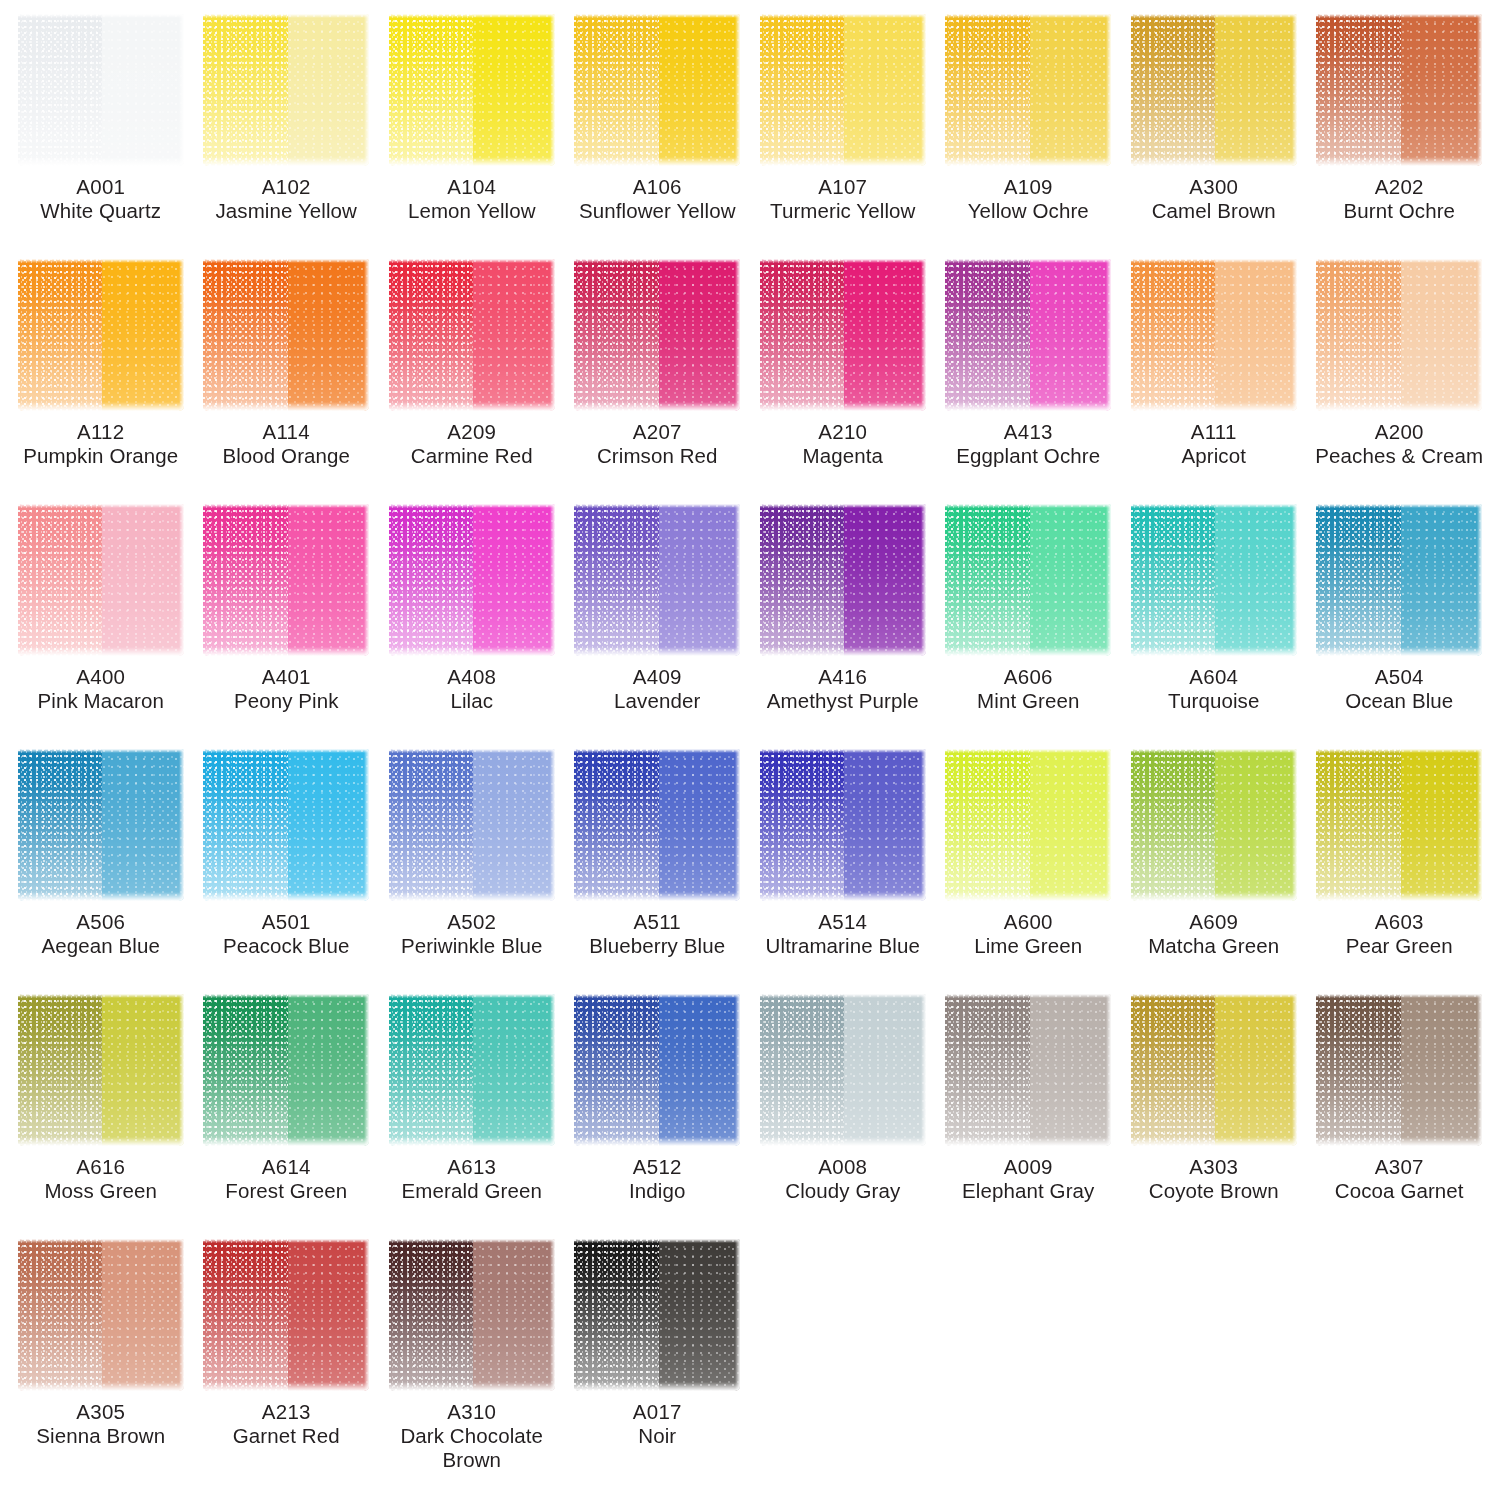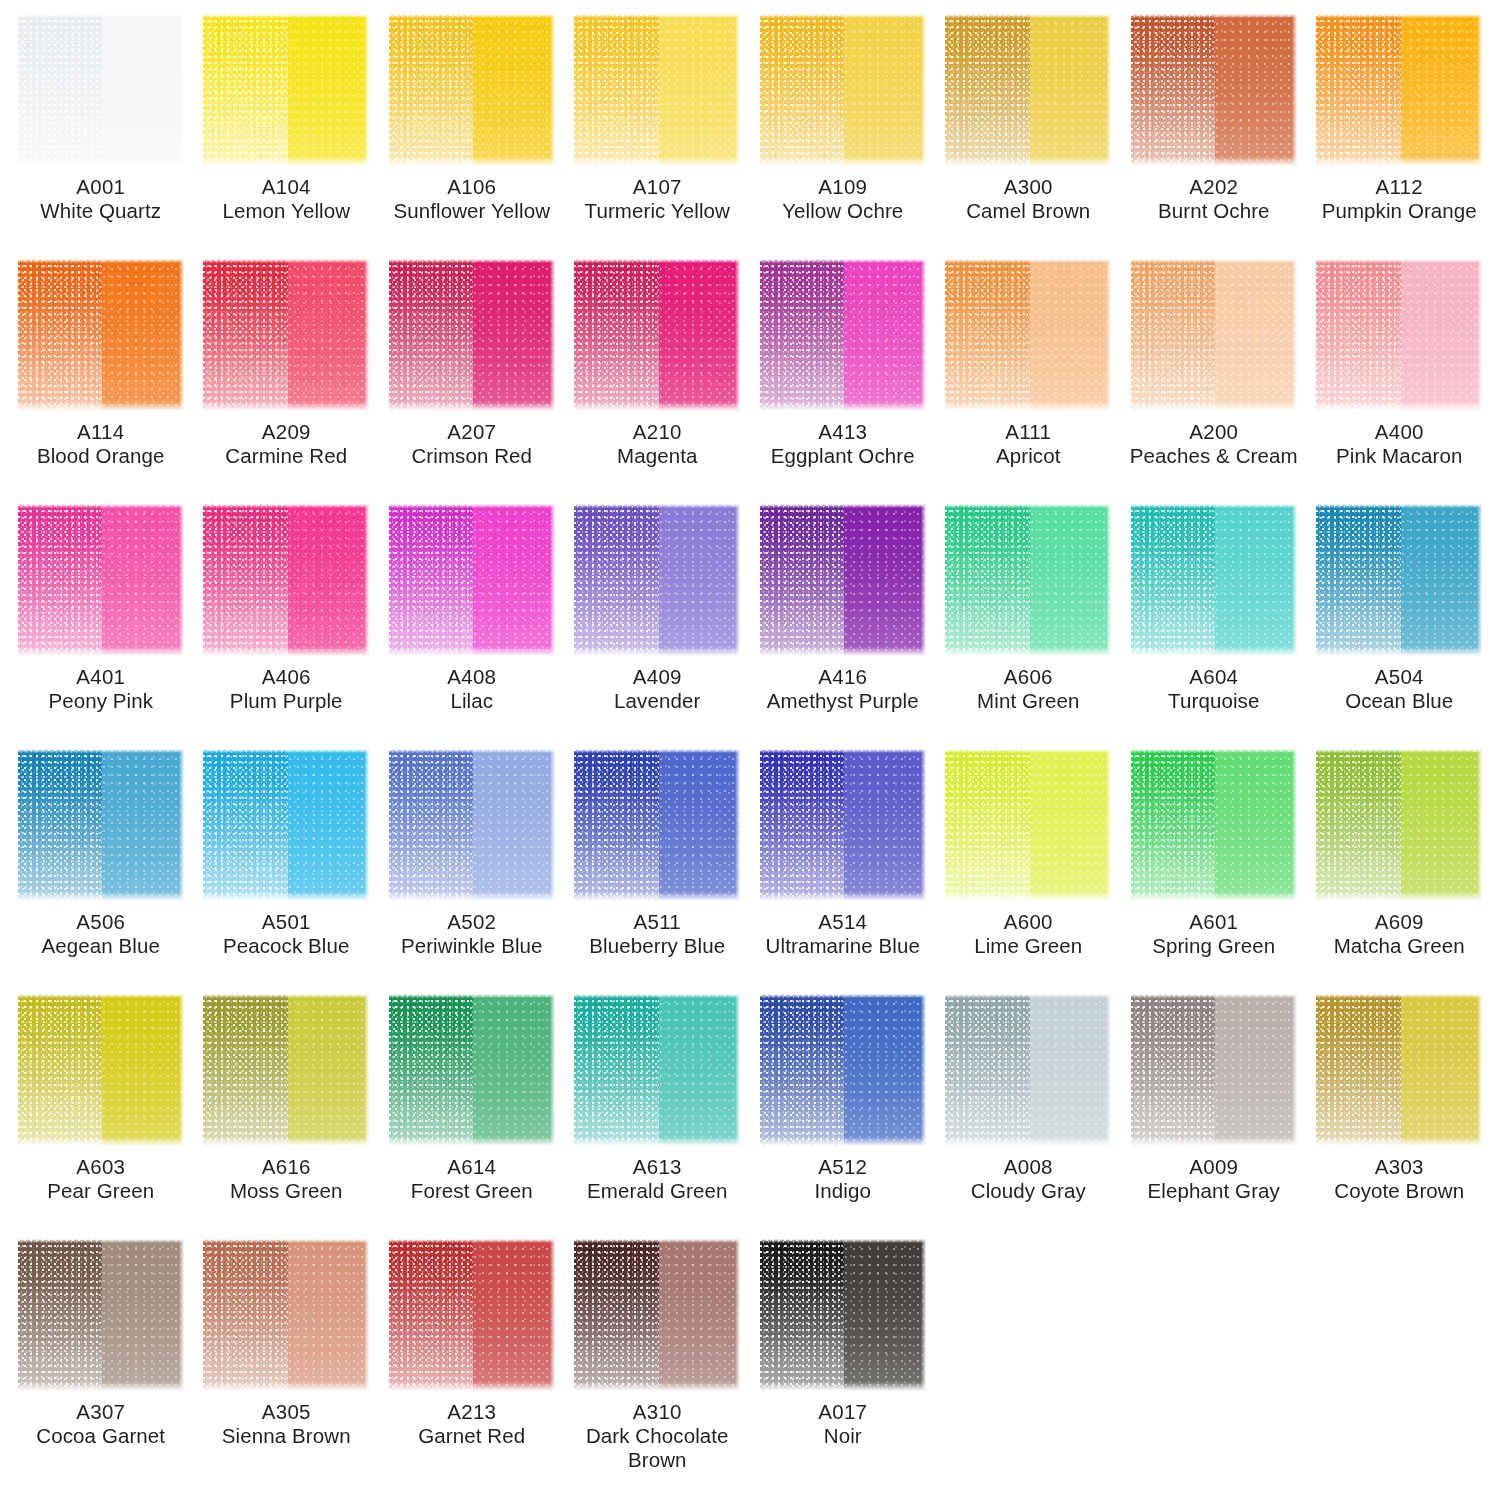--- a/index.html
+++ b/index.html
@@ -130,20 +130,39 @@
           <div class="edge-bottom"></div>
           <div class="edge-right"></div>
         </div>
       </div>
       <div class="code">A001</div>
       <div class="name">White Quartz</div>
     </div>
     <div class="cell">
       <div class="swatch-wrap">
         <div class="swatch">
+          <div class="half left" style="background: rgb(247, 226, 60);">
+            <div class="tex"></div>
+            <div class="fade"></div>
+          </div>
+          <div class="half right" style="background: rgb(246, 235, 160);">
+            <div class="tex soft"></div>
+            <div class="fade wet"></div>
+          </div>
+          <div class="edge-top"></div>
+          <div class="edge-bottom"></div>
+          <div class="edge-right"></div>
+        </div>
+      </div>
+      <div class="code">A102</div>
+      <div class="name">Jasmine Yellow</div>
+    </div>
+    <div class="cell">
+      <div class="swatch-wrap">
+        <div class="swatch">
           <div class="half left" style="background: rgb(246, 228, 23);">
             <div class="tex"></div>
             <div class="fade"></div>
           </div>
           <div class="half right" style="background: rgb(245, 228, 21);">
             <div class="tex soft"></div>
             <div class="fade wet"></div>
           </div>
           <div class="edge-top"></div>
           <div class="edge-bottom"></div>
@@ -434,39 +453,20 @@
           <div class="edge-bottom"></div>
           <div class="edge-right"></div>
         </div>
       </div>
       <div class="code">A401</div>
       <div class="name">Peony Pink</div>
     </div>
     <div class="cell">
       <div class="swatch-wrap">
         <div class="swatch">
-          <div class="half left" style="background: rgb(238, 43, 123);">
-            <div class="tex"></div>
-            <div class="fade"></div>
-          </div>
-          <div class="half right" style="background: rgb(245, 54, 143);">
-            <div class="tex soft"></div>
-            <div class="fade wet"></div>
-          </div>
-          <div class="edge-top"></div>
-          <div class="edge-bottom"></div>
-          <div class="edge-right"></div>
-        </div>
-      </div>
-      <div class="code">A406</div>
-      <div class="name">Plum Purple</div>
-    </div>
-    <div class="cell">
-      <div class="swatch-wrap">
-        <div class="swatch">
           <div class="half left" style="background: rgb(211, 45, 201);">
             <div class="tex"></div>
             <div class="fade"></div>
           </div>
           <div class="half right" style="background: rgb(239, 63, 204);">
             <div class="tex soft"></div>
             <div class="fade wet"></div>
           </div>
           <div class="edge-top"></div>
           <div class="edge-bottom"></div>
@@ -677,39 +677,20 @@
             <div class="tex soft"></div>
             <div class="fade wet"></div>
           </div>
           <div class="edge-top"></div>
           <div class="edge-bottom"></div>
           <div class="edge-right"></div>
         </div>
       </div>
       <div class="code">A600</div>
       <div class="name">Lime Green</div>
-    </div>
-    <div class="cell">
-      <div class="swatch-wrap">
-        <div class="swatch">
-          <div class="half left" style="background: rgb(40, 204, 75);">
-            <div class="tex"></div>
-            <div class="fade"></div>
-          </div>
-          <div class="half right" style="background: rgb(98, 220, 114);">
-            <div class="tex soft"></div>
-            <div class="fade wet"></div>
-          </div>
-          <div class="edge-top"></div>
-          <div class="edge-bottom"></div>
-          <div class="edge-right"></div>
-        </div>
-      </div>
-      <div class="code">A601</div>
-      <div class="name">Spring Green</div>
     </div>
     <div class="cell">
       <div class="swatch-wrap">
         <div class="swatch">
           <div class="half left" style="background: rgb(143, 189, 50);">
             <div class="tex"></div>
             <div class="fade"></div>
           </div>
           <div class="half right" style="background: rgb(183, 216, 64);">
             <div class="tex soft"></div>

